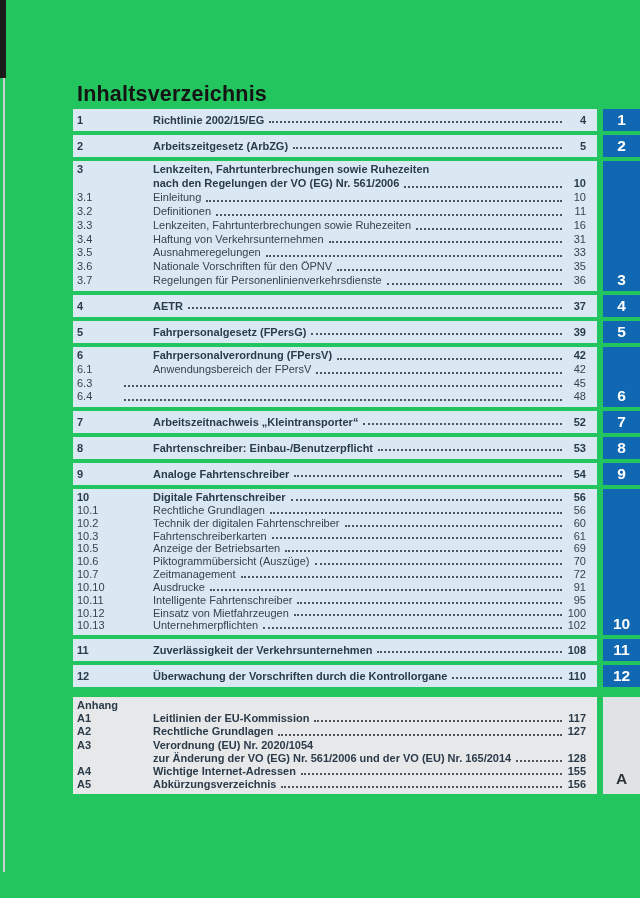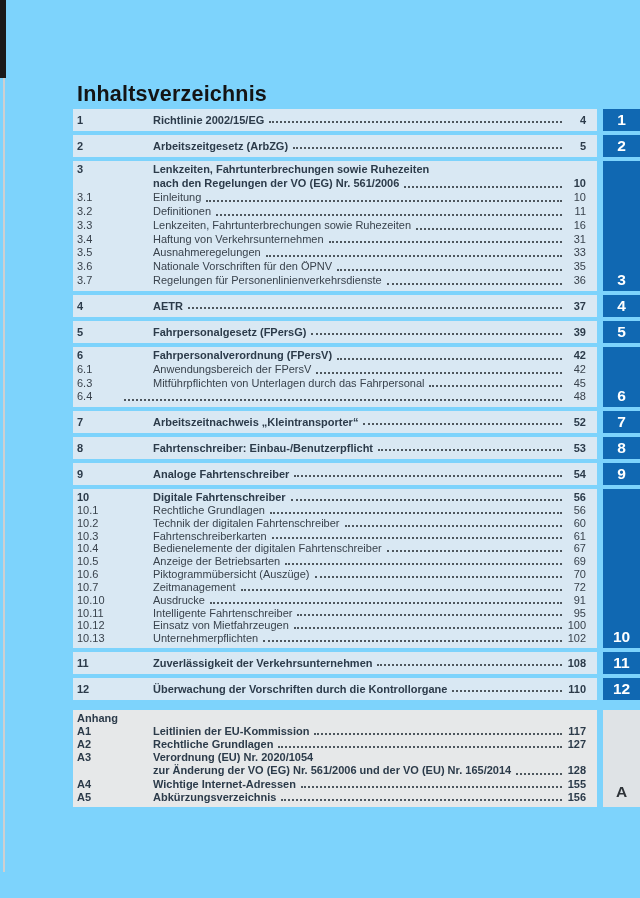--- a/index.html
+++ b/index.html
@@ -1,19 +1,19 @@
 <!DOCTYPE html>
 <html lang="de" style="--tab-blue: #1068b2; --band-blue: #d9e8f3; --band-gray: #e6e8e9; --tab-a-bg: #dfe3e6;"><head>
 <meta charset="utf-8">
 <style>
   html,body { margin:0; padding:0; background:#e9e9e9; }
   .page {
     position:relative;
     width:640px; height:898px;
-    background:#7dd3fc;
+    background:#22c55e;
     font-family:"Liberation Sans", sans-serif;
     overflow:hidden;
     box-sizing:border-box;
   }
   
   .scan-line { position:absolute; left:3px; top:0; width:2px; height:872px; background:#cfcfcf; }
   .scan-mark-top { position:absolute; left:0; top:0; width:6px; height:78px; background:#1a1a1a; }
 
   .content { position:absolute; left:73px; top:83px; right:0; }
 
@@ -184,21 +184,20 @@
               <span class="page-num">42</span>
             </div>
             <div class="row">
               <span class="num">6.1</span>
               <span class="titletext">Anwendungsbereich der FPersV</span>
               <span class="leader"></span>
               <span class="page-num">42</span>
             </div>
             <div class="row">
               <span class="num">6.3</span>
-              <span class="titletext">Mitführpflichten von Unterlagen durch das Fahrpersonal</span>
               <span class="leader"></span>
               <span class="page-num">45</span>
             </div>
             <div class="row">
               <span class="num">6.4</span>
               <span class="leader"></span>
               <span class="page-num">48</span>
             </div>
           </div>
           <div class="tab tall">
@@ -262,26 +261,20 @@
               <span class="num">10.2</span>
               <span class="titletext">Technik der digitalen Fahrtenschreiber</span>
               <span class="leader"></span>
               <span class="page-num">60</span>
             </div>
             <div class="row">
               <span class="num">10.3</span>
               <span class="titletext">Fahrtenschreiberkarten</span>
               <span class="leader"></span>
               <span class="page-num">61</span>
-            </div>
-            <div class="row">
-              <span class="num">10.4</span>
-              <span class="titletext">Bedienelemente der digitalen Fahrtenschreiber</span>
-              <span class="leader"></span>
-              <span class="page-num">67</span>
             </div>
             <div class="row">
               <span class="num">10.5</span>
               <span class="titletext">Anzeige der Betriebsarten</span>
               <span class="leader"></span>
               <span class="page-num">69</span>
             </div>
             <div class="row">
               <span class="num">10.6</span>
               <span class="titletext">Piktogrammübersicht (Auszüge)</span>

